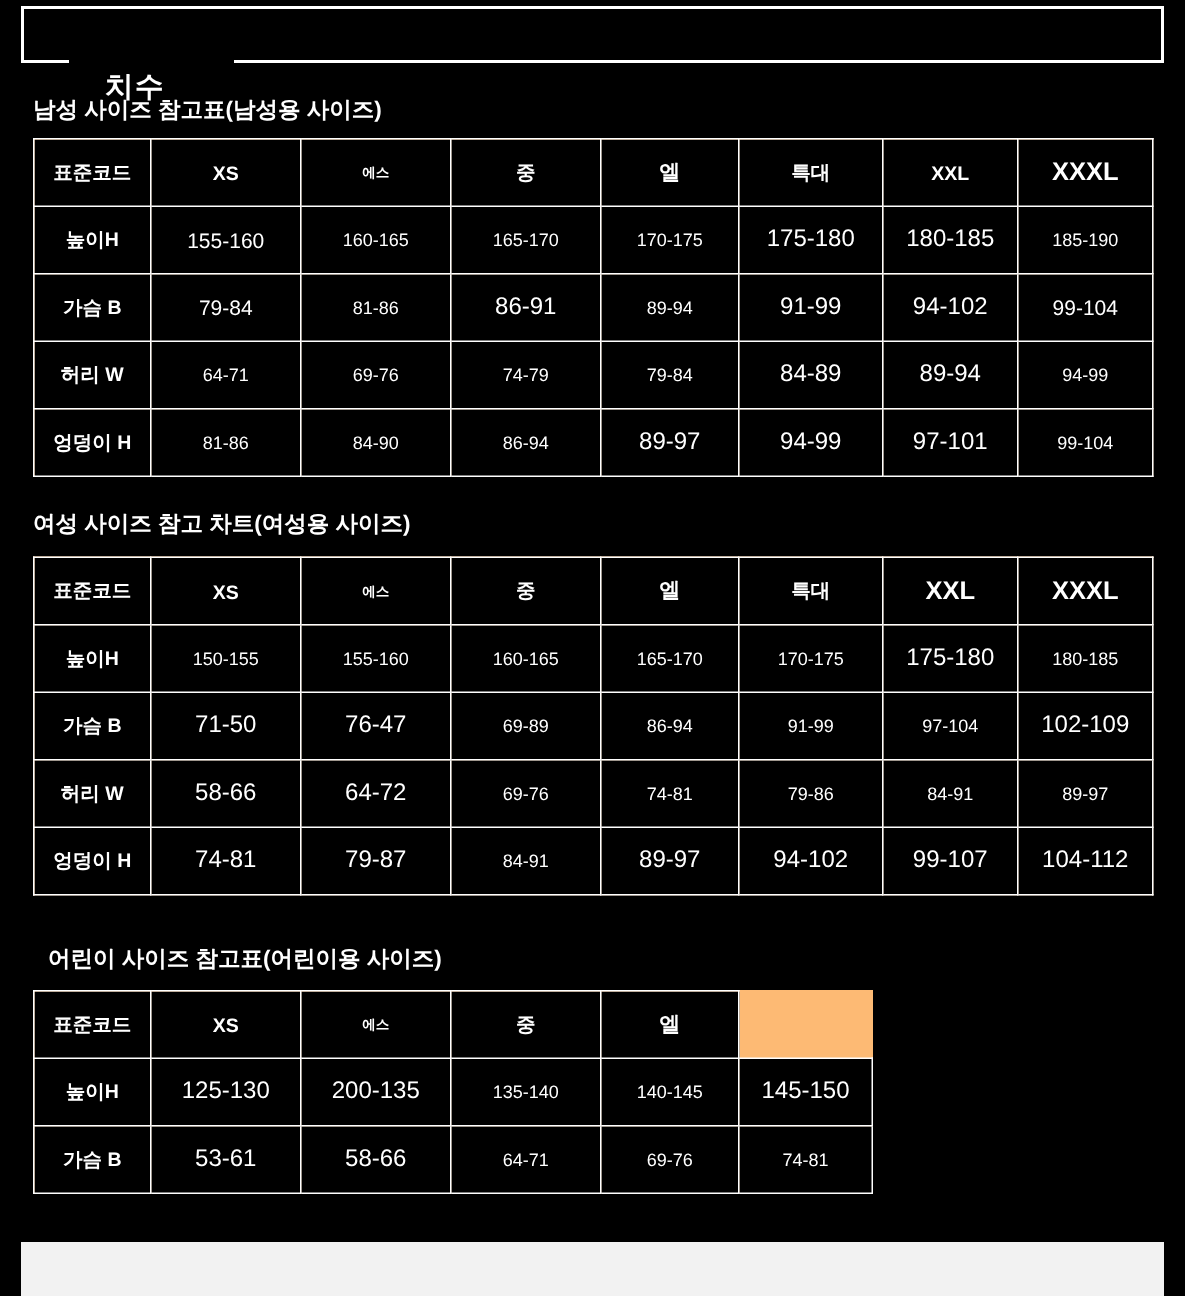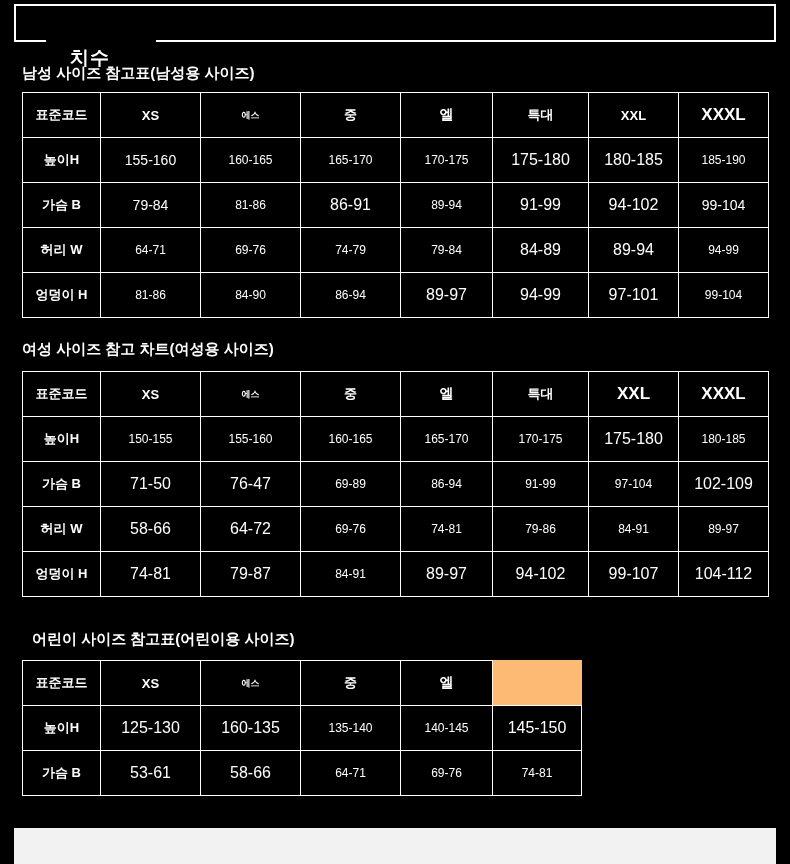--- a/index.html
+++ b/index.html
@@ -273,21 +273,21 @@
       <th class="c-xs">XS</th>
       <th class="c-s">에스</th>
       <th class="c-m">중</th>
       <th class="c-l">엘</th>
     </tr>
   </thead>
   <tbody>
     <tr>
       <th class="rowlabel">높이H</th>
       <td class="v-lg" style="font-size:16px">125-130</td>
-      <td class="v-sm">160-135</td>
+      <td class="v-sm">200-135</td>
       <td class="v-md">135-140</td>
       <td class="v-md">140-145</td>
       <td class="v-sm">145-150</td>
     </tr>
     <tr>
       <th class="rowlabel">가슴 B</th>
       <td class="v-sm">53-61</td>
       <td class="v-sm">58-66</td>
       <td class="v-md">64-71</td>
       <td class="v-md">69-76</td>

